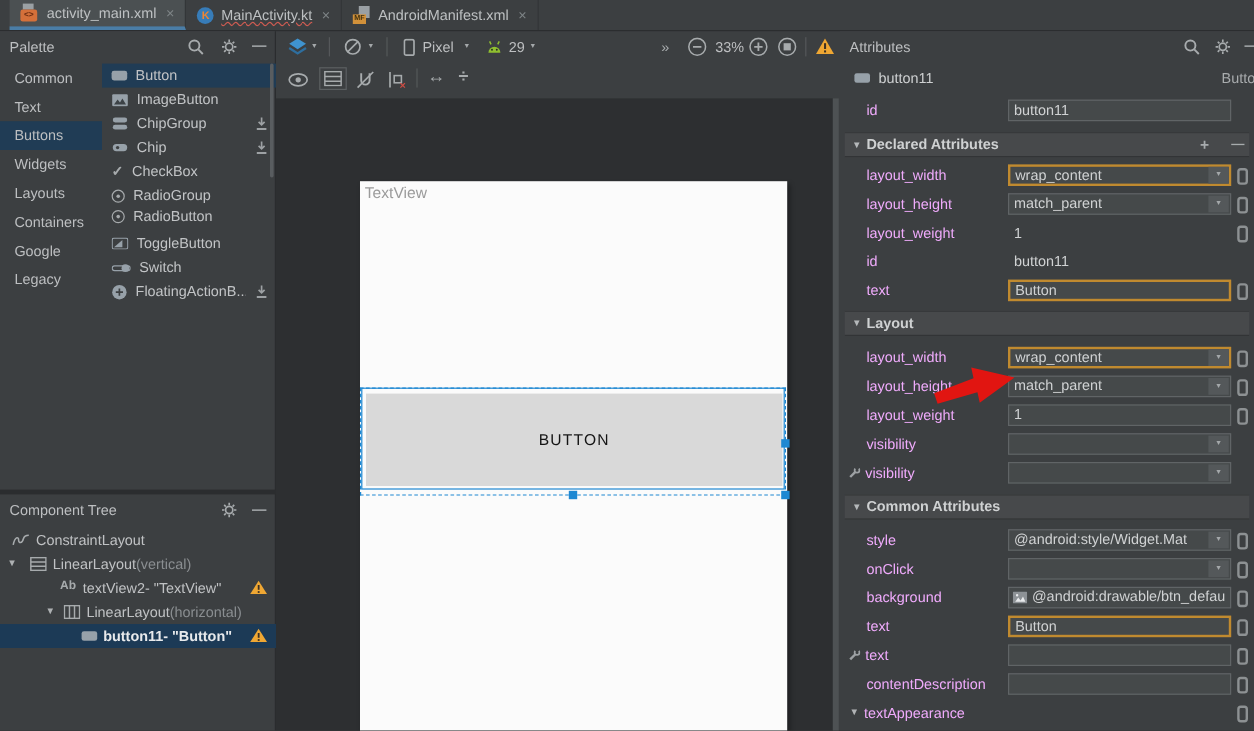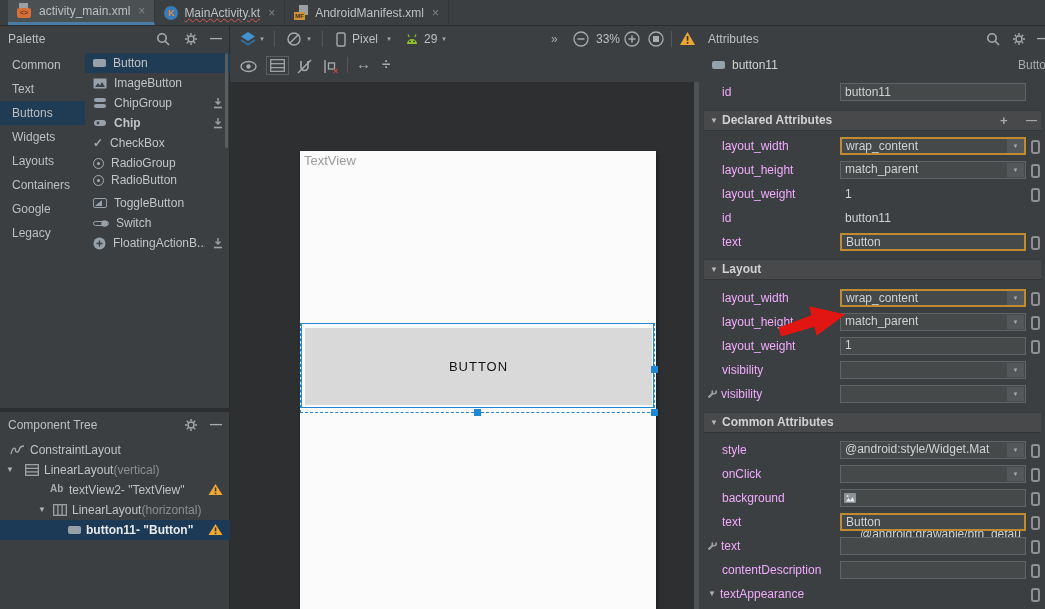--- a/index.html
+++ b/index.html
@@ -72,21 +72,21 @@
   
   .arow{position:absolute;left:0;width:345px;height:24px;}
   .alabel{position:absolute;left:22px;top:0;line-height:24px;color:#f0abfc;white-space:nowrap;}
   .alabel.wr{left:21px;}
   .wrench{position:absolute;left:7px;top:7px;}
   .sarrow{position:absolute;left:8px;top:0;line-height:24px;font-size:8px;color:#b0b3b5;}
   .fld{position:absolute;left:140px;top:3px;width:186px;height:18px;background:#45494a;border:1px solid #606466;box-sizing:border-box;}
   .fld.hl{border:2px solid #c08a2f;}
   .fld .val{display:block;line-height:15px;padding:0 4px;font-size:12px;color:#d0d2d3;white-space:nowrap;overflow:hidden;}
   .fld .imic{position:absolute;left:3px;top:3px;}
-  .fld .ival{padding-left:19px;margin-top:37px;}
+  .fld .ival{padding-left:19px;}
   .dd{position:absolute;top:1px;right:1px;bottom:1px;width:17px;background:#54585a;display:flex;align-items:center;justify-content:center;font-size:6px;color:#a4a8aa;}
   .fld.hl .dd{top:0;right:0;bottom:0;}
   .pval{position:absolute;left:145px;top:0;line-height:24px;color:#d0d2d3;}
   .flag{position:absolute;left:331px;top:6px;width:5px;height:10px;border:2px solid #8d9193;border-radius:3px;}
   .sect{position:absolute;left:4px;width:337px;height:21px;background:#47494b;border-top:1px solid #37393b;border-bottom:1px solid #323436;box-sizing:border-box;}
   .sect .stitle{position:absolute;left:18px;top:0;line-height:19px;font-weight:bold;color:#cfd1d2;}
   .sect .sarr{position:absolute;left:6px;top:0;line-height:19px;font-size:8px;color:#b5b8ba;}
   .pm{position:absolute;top:0;line-height:19px;color:#a7abad;font-size:13px;font-weight:bold;}
   #ctype{position:absolute;left:318px;top:0;line-height:22px;color:#a9acae;white-space:nowrap;}
   #redarrow{position:absolute;left:776px;top:302px;z-index:5;}
@@ -166,21 +166,21 @@
           <rect x="1" y="7" width="12" height="4" rx="2" fill="#97a1a9"></rect>
         </svg>
       <span class="plabel">ChipGroup</span>
       <span class="dl">
         <svg width="12" height="12">
             <path d="M6 1v6M3.5 4.5L6 7l2.5-2.5" stroke="#9da1a4" stroke-width="1.4" fill="none"></path>
             <line x1="2" y1="10.5" x2="10" y2="10.5" stroke="#9da1a4" stroke-width="1.6"></line>
           </svg>
       </span>
     </div>
-    <div class="pitem" style="top:87px;font-weight:bold;">
+    <div class="pitem" style="top:87px;">
       <svg width="14" height="8">
           <rect x="1" y="1" width="12" height="6" rx="3" fill="#97a1a9"></rect>
           <circle cx="5" cy="4" r="1.4" fill="#3c3f41"></circle>
         </svg>
       <span class="plabel">Chip</span>
       <span class="dl">
         <svg width="12" height="12">
             <path d="M6 1v6M3.5 4.5L6 7l2.5-2.5" stroke="#9da1a4" stroke-width="1.4" fill="none"></path>
             <line x1="2" y1="10.5" x2="10" y2="10.5" stroke="#9da1a4" stroke-width="1.6"></line>
           </svg>

